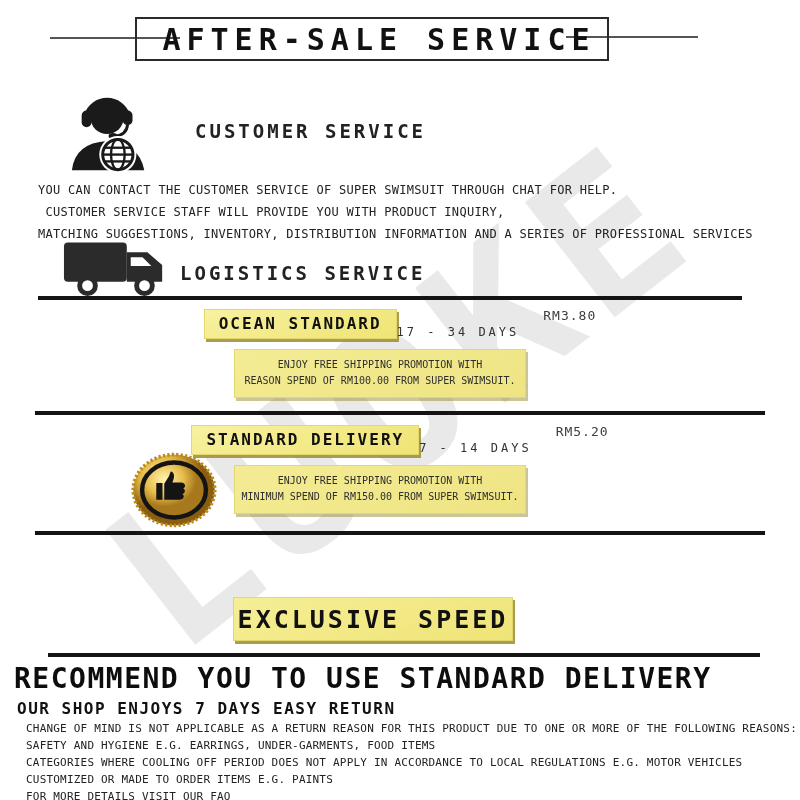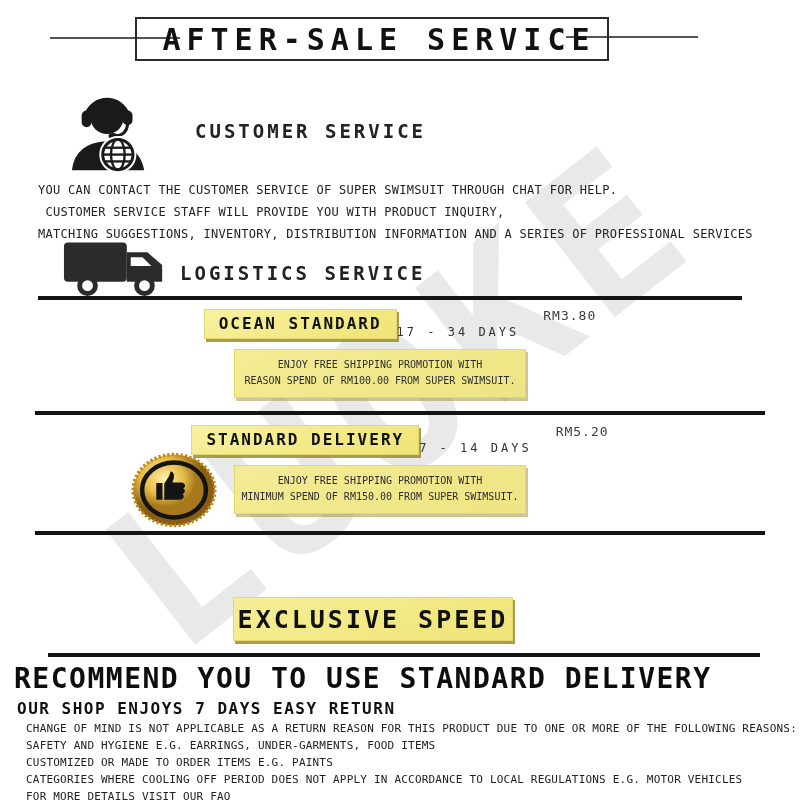--- a/index.html
+++ b/index.html
@@ -169,18 +169,18 @@
 
   <div class="abs banner">EXCLUSIVE SPEED</div>
 
   <div class="abs z divider" style="left:48px;top:653px;width:712px;"></div>
 
   <div class="abs z recommend">RECOMMEND YOU TO USE STANDARD DELIVERY</div>
   <div class="abs z returns">OUR SHOP ENJOYS 7 DAYS EASY RETURN</div>
   <div class="abs z policy">
     <div>CHANGE OF MIND IS NOT APPLICABLE AS A RETURN REASON FOR THIS PRODUCT DUE TO ONE OR MORE OF THE FOLLOWING REASONS:</div>
     <div>SAFETY AND HYGIENE E.G. EARRINGS, UNDER-GARMENTS, FOOD ITEMS</div>
+    <div>CATEGORIES WHERE COOLING OFF PERIOD DOES NOT APPLY IN ACCORDANCE TO LOCAL REGULATIONS E.G. MOTOR VEHICLES</div>
     <div>CUSTOMIZED OR MADE TO ORDER ITEMS E.G. PAINTS</div>
-    <div>CATEGORIES WHERE COOLING OFF PERIOD DOES NOT APPLY IN ACCORDANCE TO LOCAL REGULATIONS E.G. MOTOR VEHICLES</div>
     <div>FOR MORE DETAILS VISIT OUR FAQ</div>
   </div>
 
 </div>
 
 </body></html>

